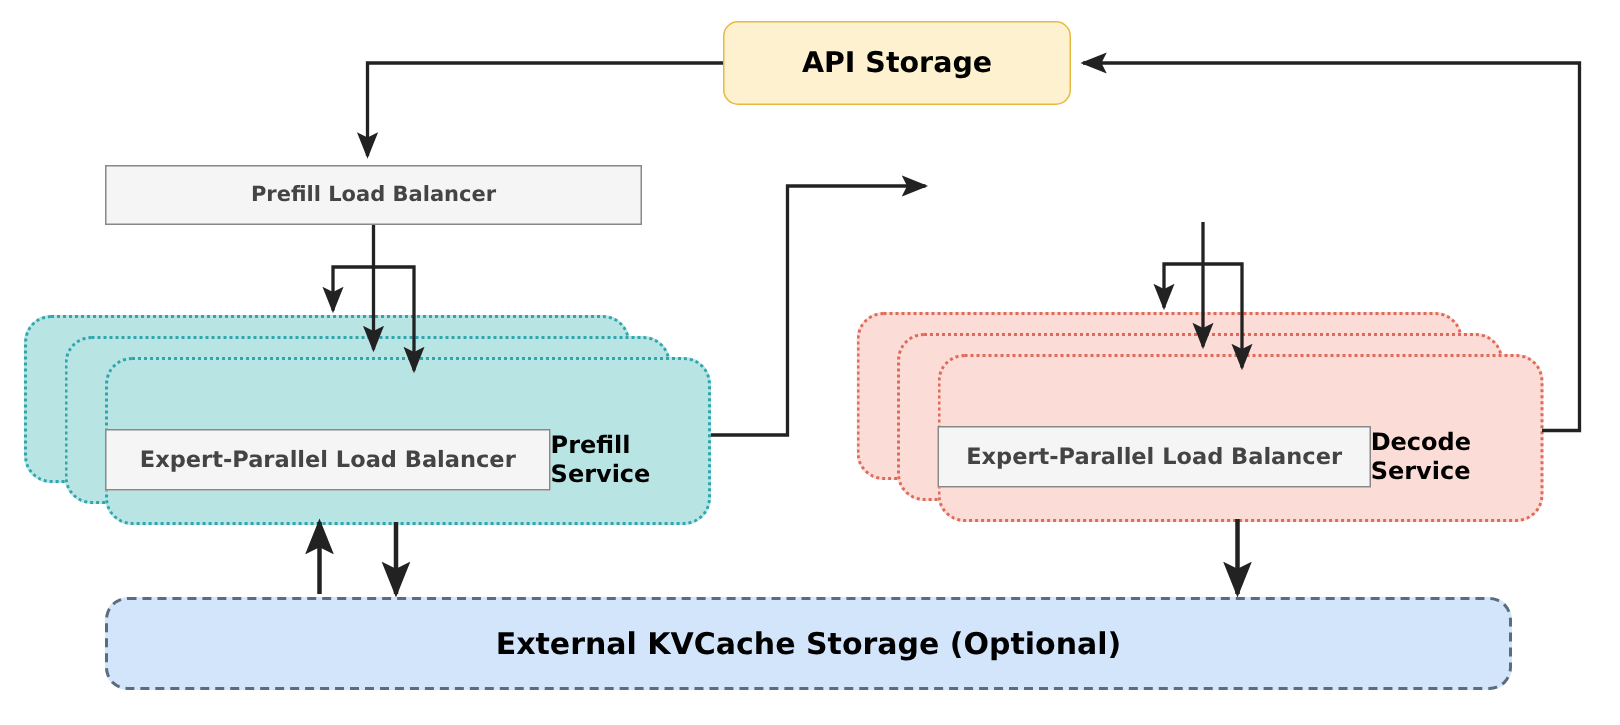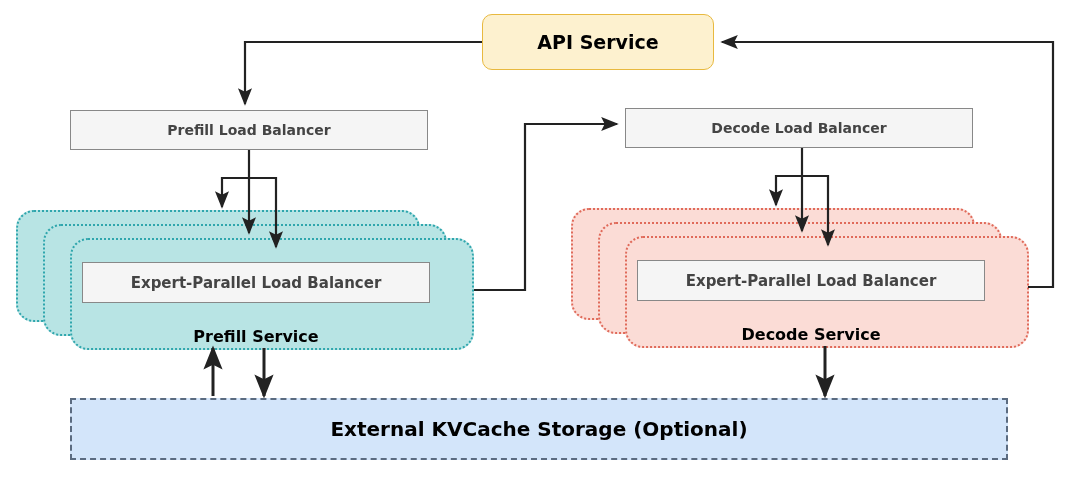--- a/index.html
+++ b/index.html
@@ -93,27 +93,27 @@
     border: 2.5px dotted #e06a5a;
     width: 404px;
     height: 112px;
   }
   .card-back  { left: 0px;  top: 0px; }
   .card-mid   { left: 27px; top: 14px; }
   .card-front { left: 54px; top: 28px; }
 
   .card-front-inner {
     position: absolute;
-    left: 38px;
+    left: 54px;
     top: 28px;
     width: 404px;
     height: 112px;
     box-sizing: border-box;
     display: flex;
-    flex-direction: column;
+    flex-direction: row;
     align-items: center;
     justify-content: flex-start;
     z-index: 4;
   }
   .eplb {
     margin-top: 24px;
     width: 348px;
     height: 41px;
     box-sizing: border-box;
     background: #f5f5f5;
@@ -133,21 +133,21 @@
   }
 
   
   .kvcache {
     left: 70px;
     top: 398px;
     width: 938px;
     height: 62px;
     background: #d3e5fa;
     border: 2px dashed #5b6b80;
-    border-radius: 0;
+    border-radius: 15px;
     color: #000000;
     font-size: 20px;
     font-weight: bold;
     z-index: 8;
   }
 </style>
 </head>
 <body>
 
 <div id="diagram">
@@ -189,30 +189,27 @@
     <g>
       <path d="M264,348 L264,396" fill="none" stroke="#222222" stroke-width="3" marker-end="url(#arrow)"></path>
     </g>
 
     <g>
       <path d="M825,346 L825,396" fill="none" stroke="#222222" stroke-width="3" marker-end="url(#arrow)"></path>
     </g>
   </svg>
 
   <div class="node api-server">
-    <span>API Service</span>
+    <span>API Storage</span>
   </div>
 
   <div class="node lb lb-prefill">
     <span>Prefill Load Balancer</span>
   </div>
 
-  <div class="node lb lb-decode">
-    <span>Decode Load Balancer</span>
-  </div>
 
   <div class="stack" style="left:16px; top:210px; width:458px; height:140px;">
     <div class="card card-prefill card-back"></div>
     <div class="card card-prefill card-mid"></div>
     <div class="card card-prefill card-front"></div>
     <div class="card-front-inner">
       <div class="eplb">
         <span>Expert-Parallel Load Balancer</span>
       </div>
       <div class="service-label">Prefill Service</div>

